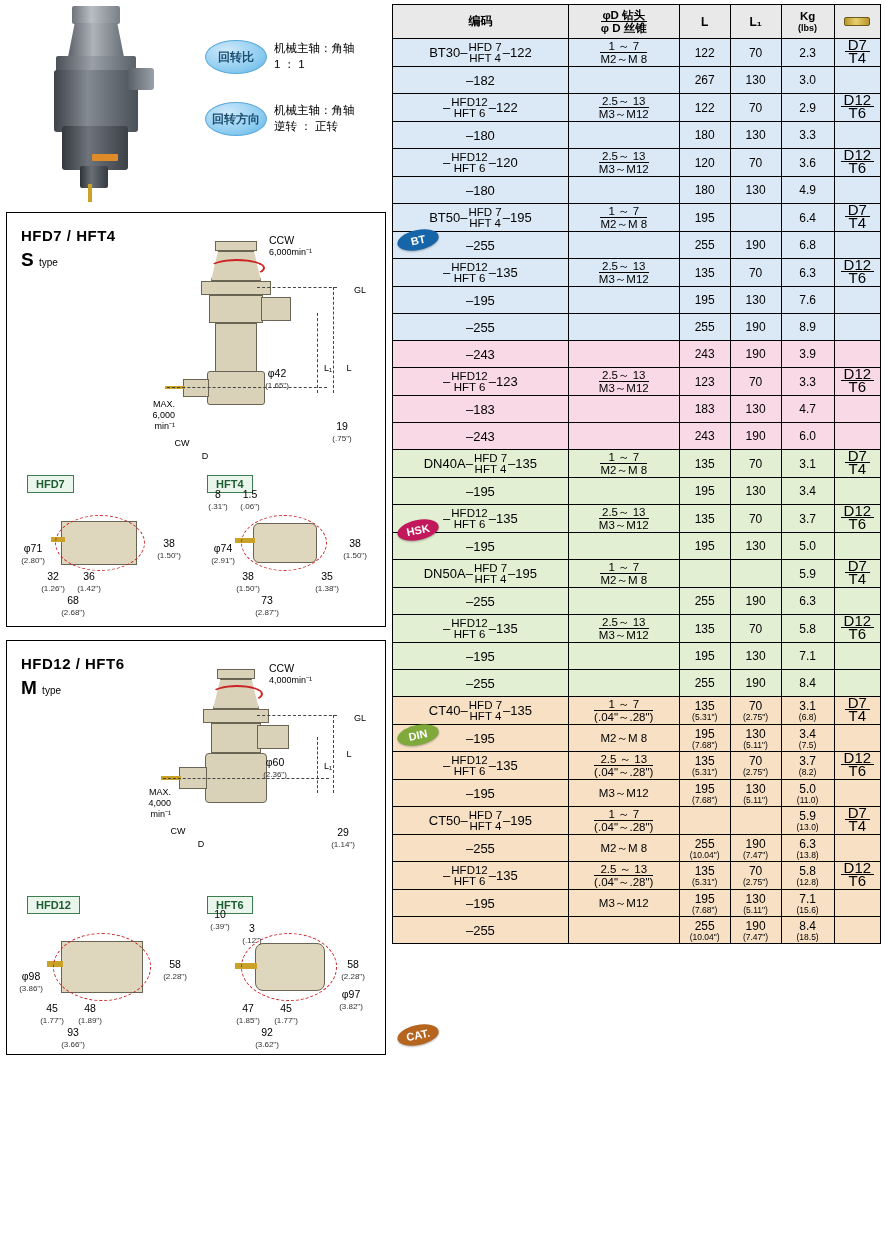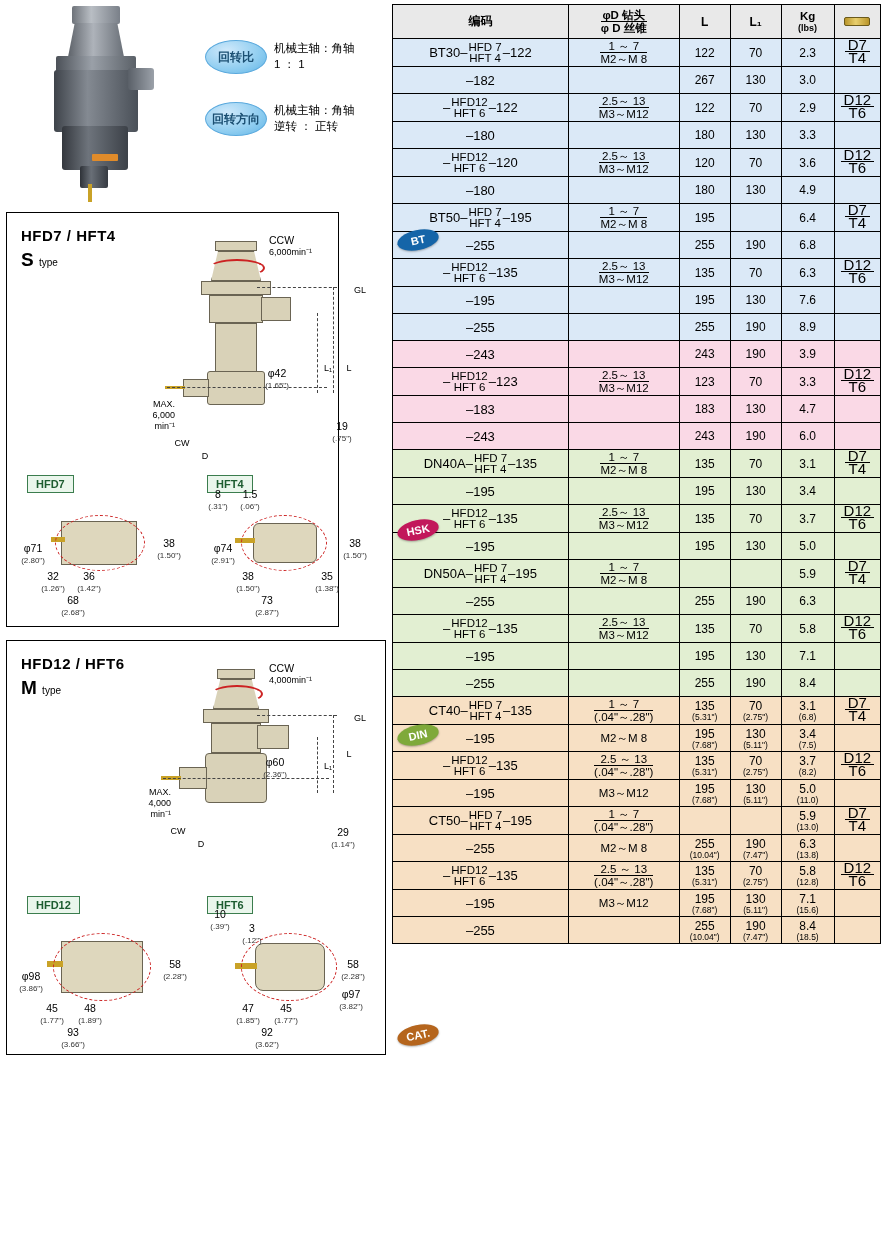--- a/index.html
+++ b/index.html
@@ -83,21 +83,21 @@
   .co1 { left:205px; top:40px; width:62px; height:34px; }
   .co2 { left:205px; top:102px; width:62px; height:34px; }
   .co-text { position:absolute; font-size:11.5px; line-height:16px; }
   .co1t { left:274px; top:40px; }
   .co2t { left:274px; top:102px; }
 
   
   .type-panel {
     position:absolute; left:6px; border:1px solid #000; background:#fff;
   }
-  .tp1 { top:212px; width:333px; height:415px; }
+  .tp1 { top:212px; width:380px; height:415px; }
   .tp2 { top:640px; width:380px; height:415px; }
 
   .tp-title { position:absolute; left:14px; font-size:15px; font-weight:bold; letter-spacing:.5px; }
   .tp-sub { position:absolute; left:14px; font-size:19px; font-weight:bold; }
   .tp-sub small { font-size:10px; font-weight:normal; }
 
   .tag-box {
     position:absolute; border:1px solid #3b7d4e; background:#eaf6ec;
     font-size:11px; padding:2px 8px; color:#1d5c30; font-weight:bold;
   }

